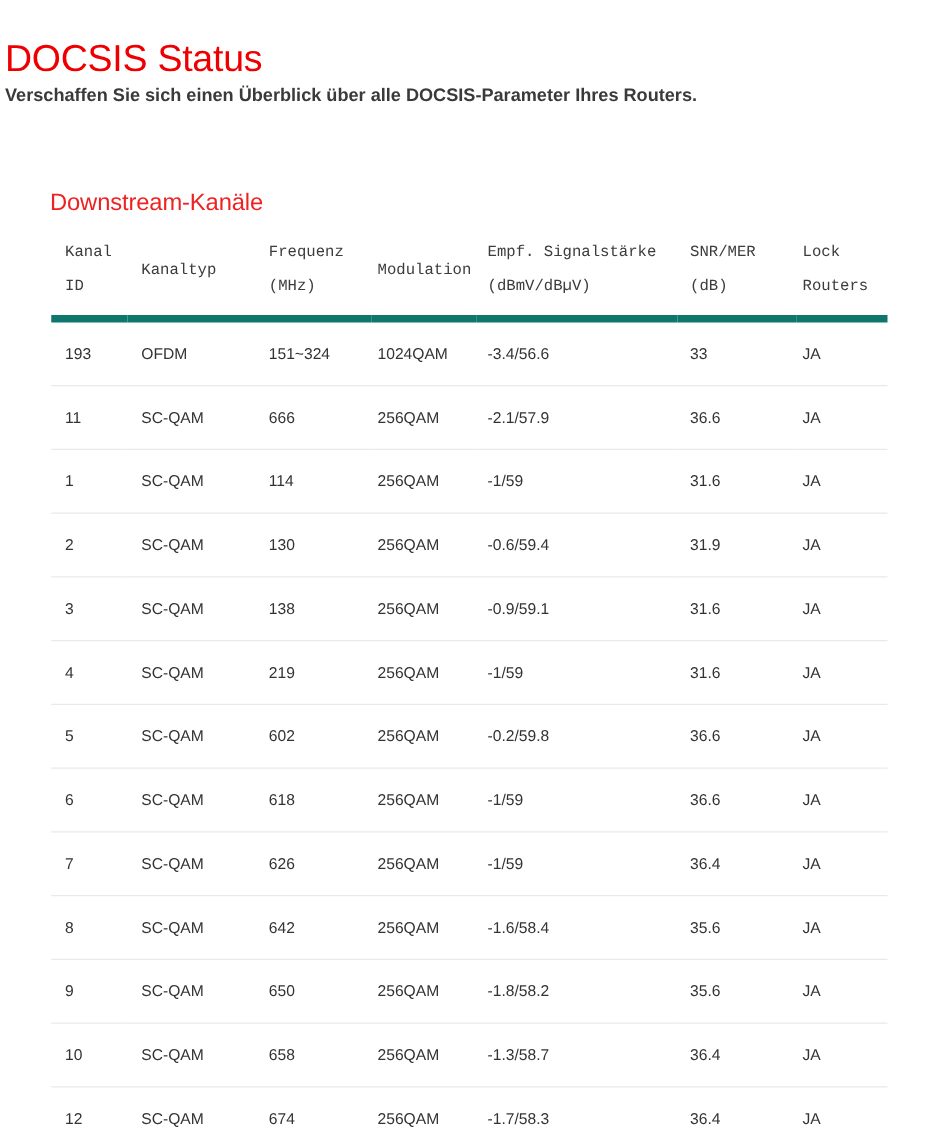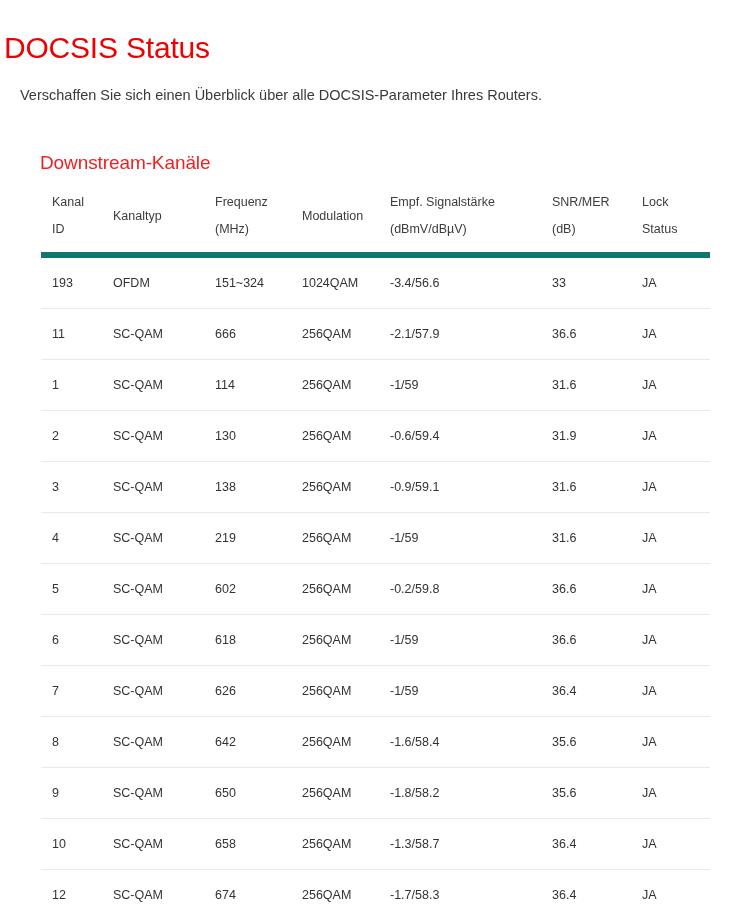--- a/index.html
+++ b/index.html
@@ -33,27 +33,26 @@
     line-height: 44px;
     font-weight: 400;
     color: #ee0000;
     letter-spacing: -0.2px;
     white-space: nowrap;
   }
 
   .page-subtitle {
     position: absolute;
     left: 4px;
-    top: 70px;
+    top: 52px;
     font-size: 14.5px;
     line-height: 20px;
     color: #3a3a3a;
-    font-weight: 400;
+    font-weight: 700;
     white-space: nowrap;
-    margin-left: 16px;
   }
 
   .section-title {
     position: absolute;
     left: 40px;
     top: 131px;
     font-size: 19px;
     line-height: 32px;
     font-weight: 400;
     color: #ef2222;
@@ -101,20 +100,21 @@
   }
   .th-inner .l1 { display: block; }
   .th-inner .l2 { display: block; }
   .th-inner.single { }
 
   
   th.th-mid .th-inner { line-height: 18px; }
 
   table.ds-table thead tr {
     border-bottom: 6px solid #a3a3a3;
+    font-family: Liberation Mono, monospace;
   }
 
   table.ds-table tbody td {
     height: 50px;
     padding: 0;
     border-bottom: 1px solid #e9e9e9;
     vertical-align: middle;
     text-align: left;
     color: #333333;
     font-size: 12.5px;
@@ -204,21 +204,21 @@
                 <span class="th-inner">
               <span class="l1">SNR/MER</span>
               <span class="l2">(dB)</span>
             </span>
               </span>
           </th>
           <th class="col-lock">
             <span class="cell-pad">
                 <span class="th-inner">
               <span class="l1">Lock</span>
-              <span class="l2">Status</span>
+              <span class="l2">Routers</span>
             </span>
               </span>
           </th>
         </tr>
       </thead>
       <tbody id="ds-body">
           <tr>
             <td class="col-id">
               <span class="cell-pad">193</span>
             </td>

